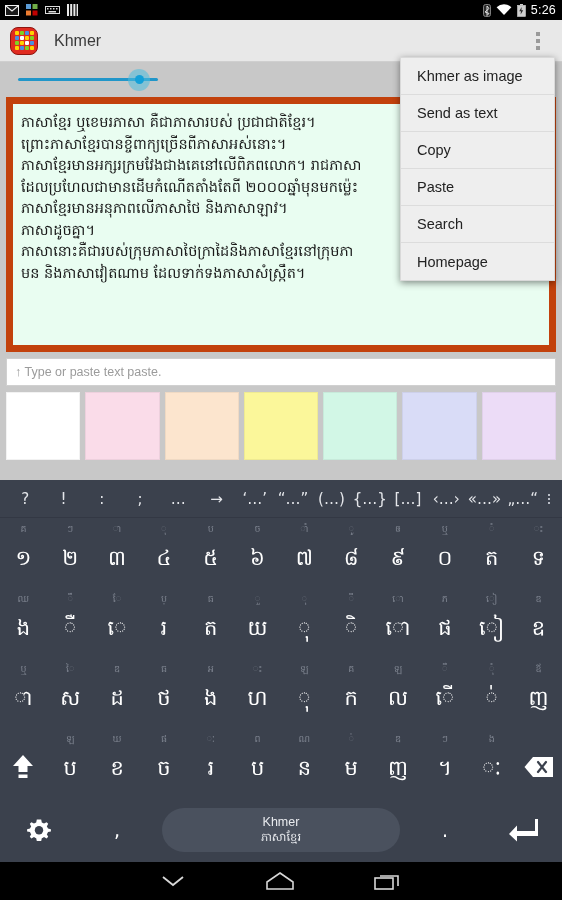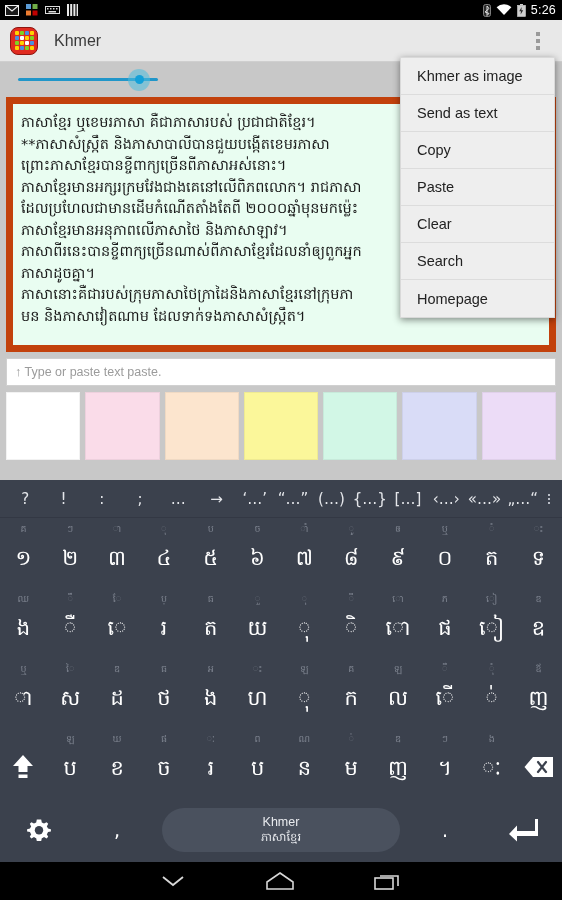--- a/index.html
+++ b/index.html
@@ -215,26 +215,24 @@
 
   <div class="slider-wrap">
     <div class="slider">
       <div class="track"></div>
       <div class="thumb"></div>
     </div>
   </div>
 
   <div class="textpanel">
     <div class="khmer-line">ភាសាខ្មែរ ឬខេមរភាសា គឺជាភាសារបស់ ប្រជាជាតិខ្មែរ។</div>
-    <div class="khmer-line">**ភាសាសំស្ក្រឹត និងភាសាបាលីបានជួយបង្កើតខេមរភាសា</div>
     <div class="khmer-line">ព្រោះភាសាខ្មែរបានខ្ចីពាក្យច្រើនពីភាសាអស់នោះ។</div>
     <div class="khmer-line">ភាសាខ្មែរមានអក្សរក្រមវែងជាងគេនៅលើពិភពលោក។ រាជភាសា</div>
     <div class="khmer-line">ដែលប្រហែលជាមានដើមកំណើតតាំងតែពី ២០០០ឆ្នាំមុនមកម្ល៉េះ</div>
     <div class="khmer-line">ភាសាខ្មែរមានអនុភាពលើភាសាថៃ និងភាសាឡាវ។</div>
-    <div class="khmer-line">ភាសាពីរនេះបានខ្ចីពាក្យច្រើនណាស់ពីភាសាខ្មែរដែលនាំឲ្យពួកអ្នក</div>
     <div class="khmer-line">ភាសាដូចគ្នា។</div>
     <div class="khmer-line">ភាសានោះគឺជារបស់ក្រុមភាសាថៃក្រាដៃនិងភាសាខ្មែរនៅក្រុមភា</div>
     <div class="khmer-line">មន និងភាសាវៀតណាម ដែលទាក់ទងភាសាសំស្ក្រឹត។</div>
   </div>
 
   <div class="inputrow">
     <span class="ph">↑ Type or paste text paste.</span>
   </div>
 
   <div class="swatches">
@@ -245,21 +243,20 @@
     <div class="swatch" style="background:#d2f7e6"></div>
     <div class="swatch" style="background:#d9dcf7"></div>
     <div class="swatch" style="background:#ecdcf7"></div>
   </div>
 
   <div class="menu">
     <div class="menu-item">Khmer as image</div>
     <div class="menu-item">Send as text</div>
     <div class="menu-item">Copy</div>
     <div class="menu-item">Paste</div>
-    <div class="menu-item">Clear</div>
     <div class="menu-item">Search</div>
     <div class="menu-item">Homepage</div>
   </div>
 
   <div class="keyboard">
 
     <div class="symrow">
       <span class="sym">?</span>
       <span class="sym">!</span>
       <span class="sym">:</span>

